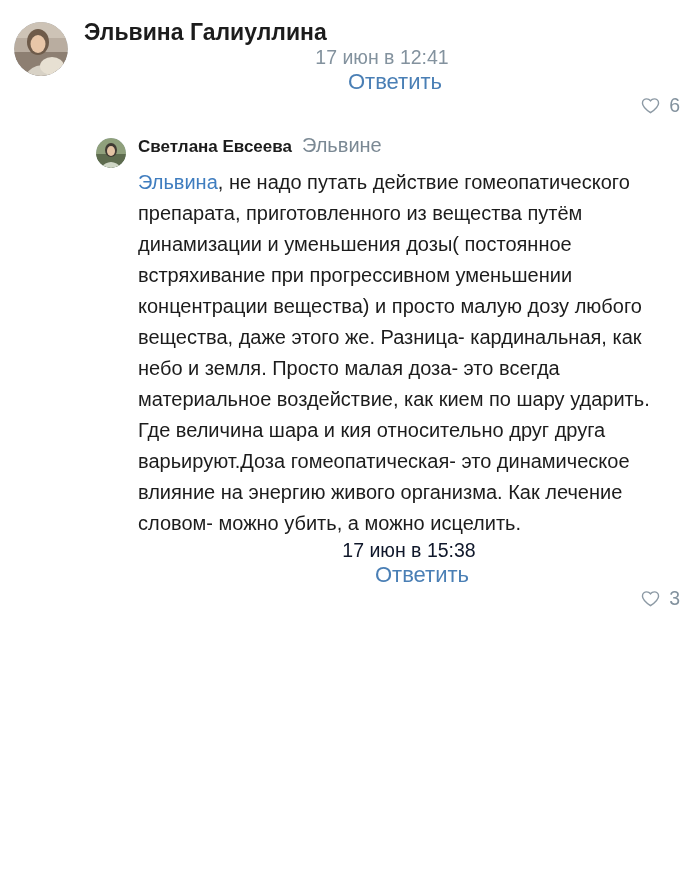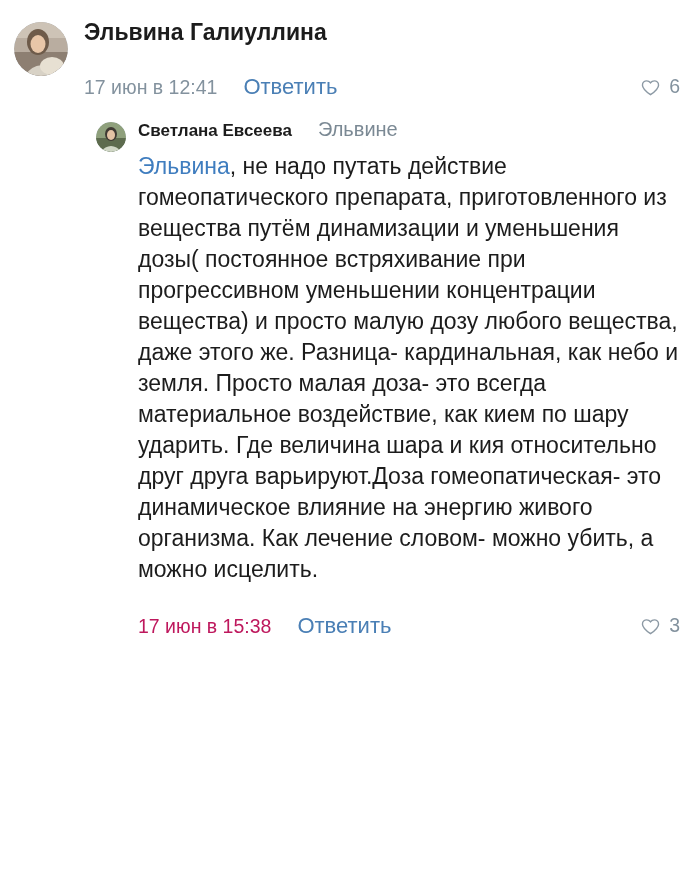--- a/index.html
+++ b/index.html
@@ -65,43 +65,44 @@
   .author {
     font-weight: bold;
     color: #1c1c1c;
   }
   .comment.top .author { font-size: 23px; line-height: 28px; }
   .comment.reply .author { font-size: 17px; line-height: 26px; }
 
   .addressee {
     color: #7b8994;
     font-size: 20px;
-    margin-left: 26px;
+    margin-left: 10px;
   }
 
   .text {
     margin-top: 7px;
     font-size: 22px;
     line-height: 32px;
     color: #1c1c1c;
     word-wrap: break-word;
   }
   .comment.reply .text {
-    font-size: 23px;
+    font-size: 20px;
     line-height: 31px;
   }
   .mention {
     color: #3f7dbf;
   }
 
   
   .meta {
-    margin-top: 28px;
+    margin-top: 0;
     display: flex;
     align-items: center;
+    flex-direction: column;
   }
   .date {
     color: #83929e;
     font-size: 19.5px;
   }
   .reply-btn {
     color: #4a7fb5;
     font-size: 22px;
     margin-left: 26px;
     cursor: pointer;
@@ -117,21 +118,21 @@
   .likes .heart {
     width: 21px;
     height: 21px;
     margin-right: 8px;
     display: inline-block;
   }
   .likes .heart svg { display: block; }
   .likes .count { line-height: 1; }
 
   
-  .comment.reply .date { color: #be185d; }
+  .comment.reply .date { color: #0f172a; }
 </style>
 </head>
 <body>
 
 <div class="thread">
 
   <div class="comment top">
 
     <div class="avatar big">
       <svg viewBox="0 0 54 54" xmlns="http://www.w3.org/2000/svg" aria-hidden="true">

